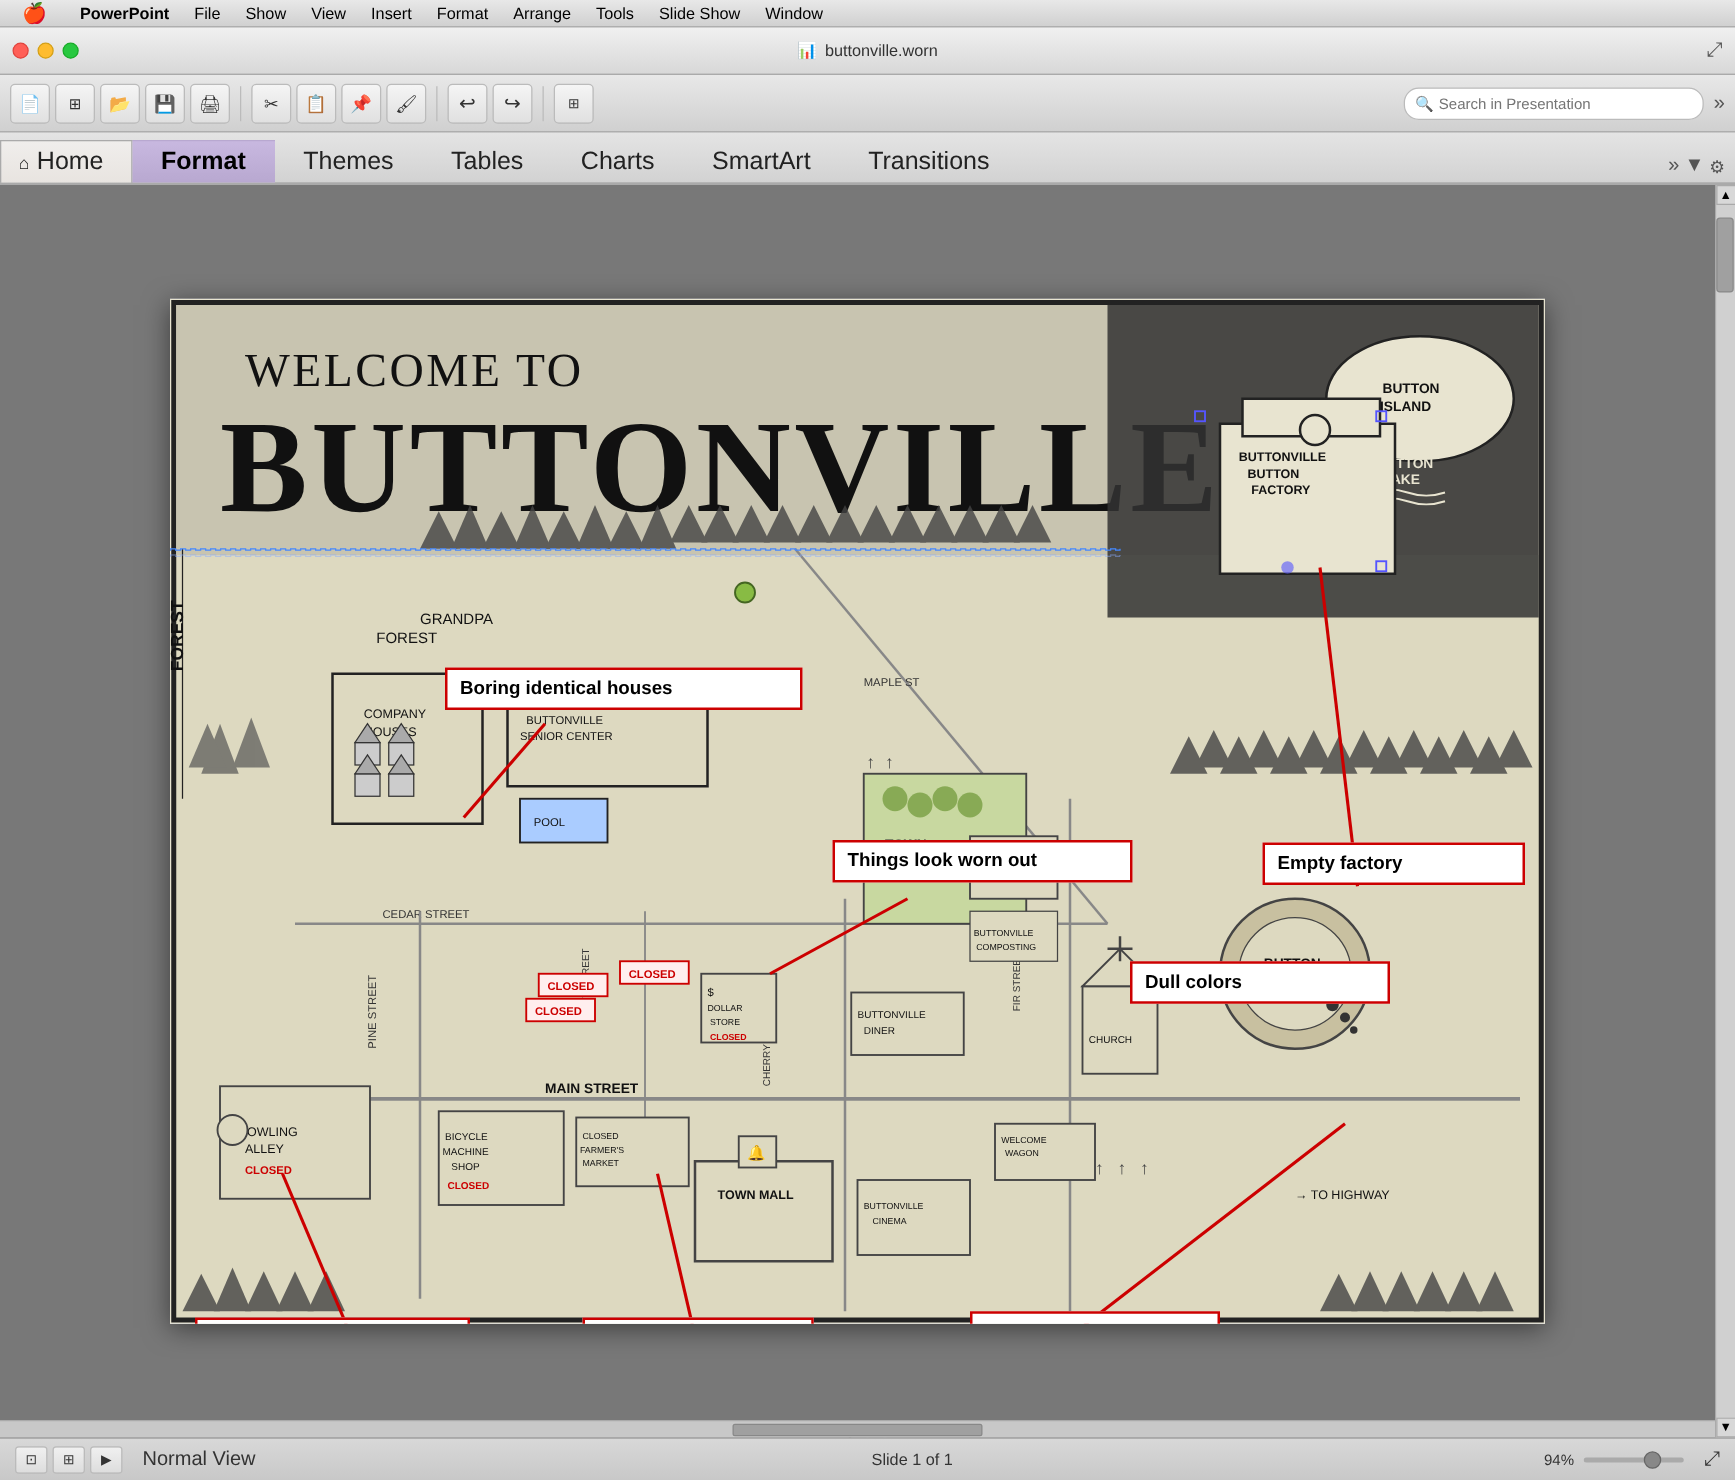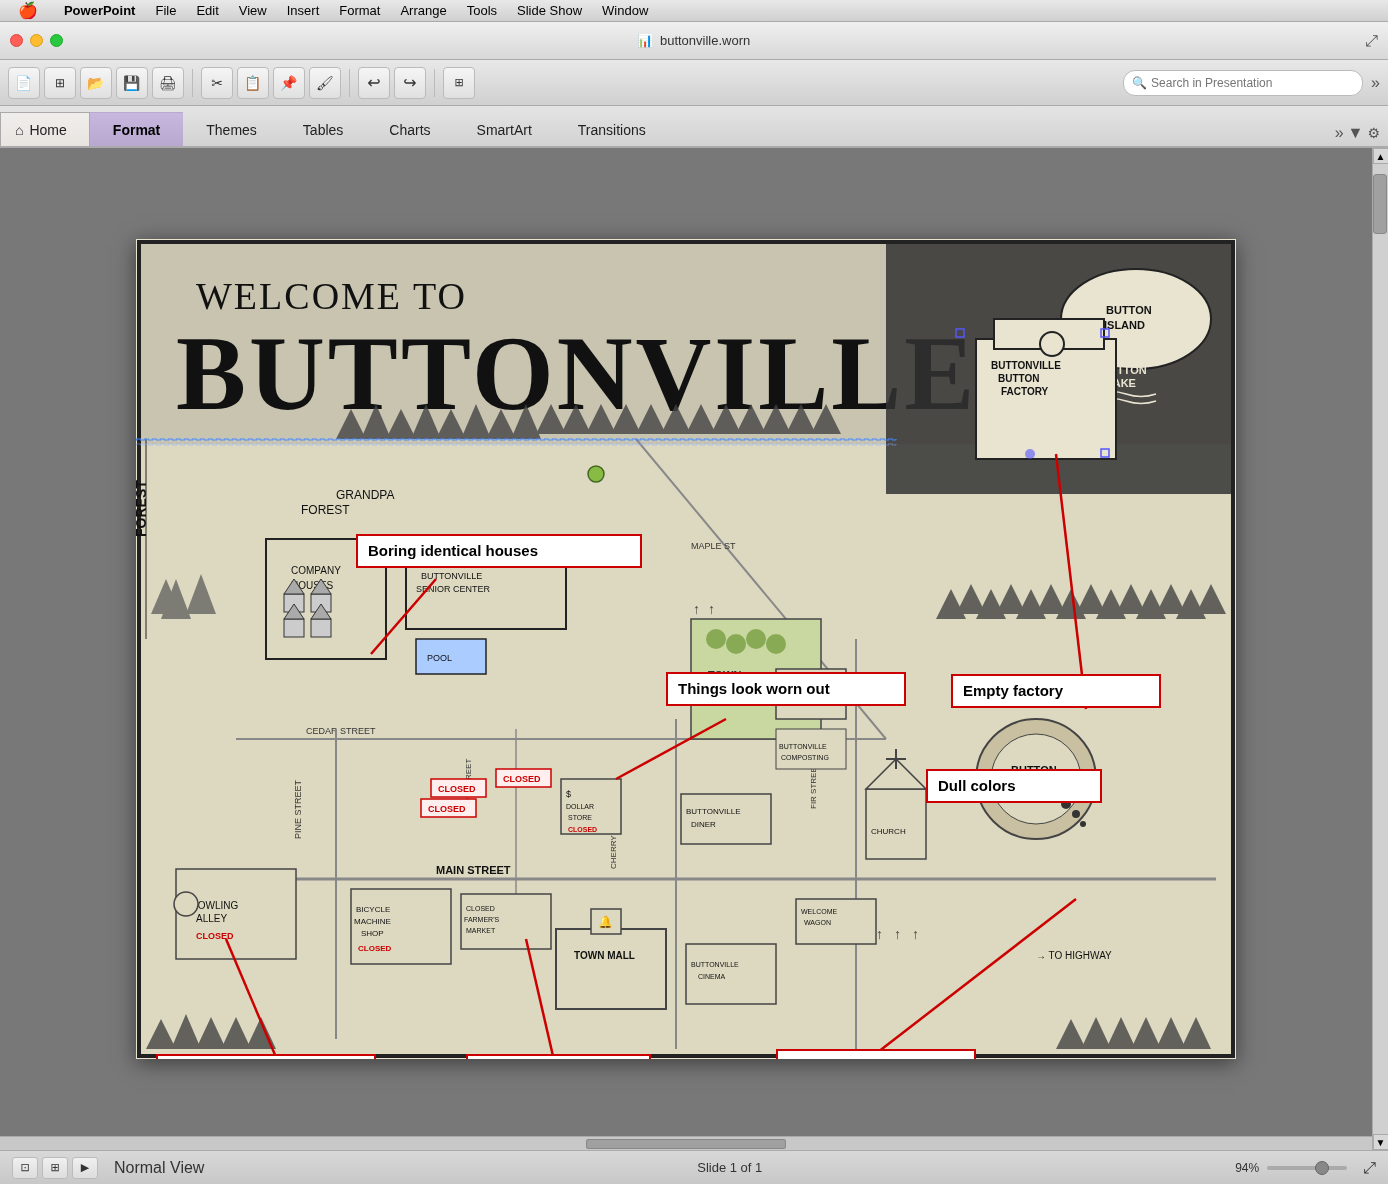--- a/index.html
+++ b/index.html
@@ -129,21 +129,21 @@
       width: 100%;
       height: 42px;
       background: linear-gradient(to bottom, #e4e4e4, #d2d2d2);
       display: flex;
       align-items: flex-end;
       padding: 0 0;
       border-bottom: 2px solid #aaa;
     }
     .ribbon-tab {
       padding: 12px 22px;
-      font-size: 14px;
+      font-size: 20px;
       cursor: pointer;
       border: 1px solid transparent;
       border-bottom: none;
       background: transparent;
       color: #222;
       height: 34px;
       display: flex;
       align-items: center;
     }
     .ribbon-tab.home {
@@ -366,21 +366,21 @@
       margin: 0 auto;
     }
   </style>
 </head>
 <body>
 
 <div id="menu-bar">
   <span class="menu-item apple-logo">🍎</span>
   <span class="menu-item" style="font-weight:700">PowerPoint</span>
   <span class="menu-item">File</span>
-  <span class="menu-item">Edit</span>
+  <span class="menu-item">Show</span>
   <span class="menu-item">View</span>
   <span class="menu-item">Insert</span>
   <span class="menu-item">Format</span>
   <span class="menu-item">Arrange</span>
   <span class="menu-item">Tools</span>
   <span class="menu-item">Slide Show</span>
   <span class="menu-item">Window</span>
 </div>
 
 <div id="title-bar">
@@ -699,25 +699,25 @@
 
         <line x1="420" y1="830" x2="390" y2="700" stroke="#cc0000" stroke-width="2.5"></line>
 
         <line x1="720" y1="830" x2="940" y2="660" stroke="#cc0000" stroke-width="2.5"></line>
       </svg>
 
       <div class="annotation" style="left: 530px; top: 397px; width: 240px; margin-top: 36px;">
         <span>Things look worn out</span>
       </div>
 
-      <div class="annotation" style="left: 815px; top: 435px; width: 210px;">
+      <div class="annotation" style="left: 874px; top: 435px; width: 210px;">
         <span>Empty factory</span>
       </div>
 
-      <div class="annotation" style="left: 790px; y:520px; top: 530px; width: 176px;">
+      <div class="annotation" style="left: 768px; y:520px; top: 530px; width: 208px;">
         <span>Dull colors</span>
       </div>
 
       <div class="annotation" style="left: 20px; top: 815px; width: 220px;">
         
       </div>
 
       <div class="annotation" style="left: 330px; top: 815px; width: 185px; white-space: pre-line;">
         
       </div>

